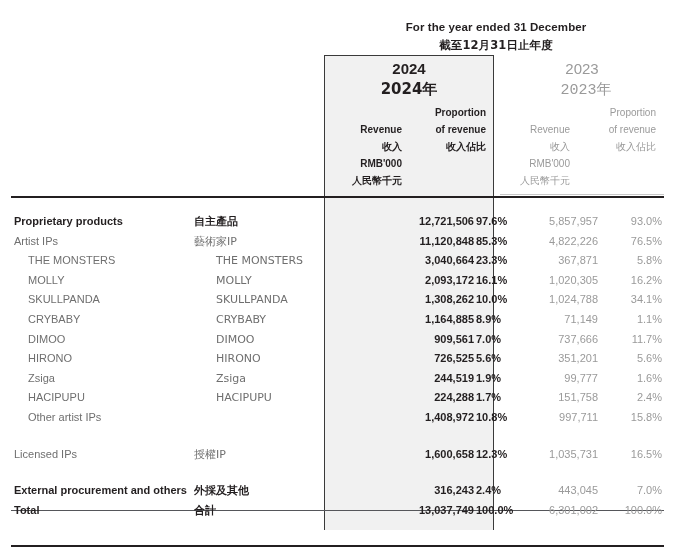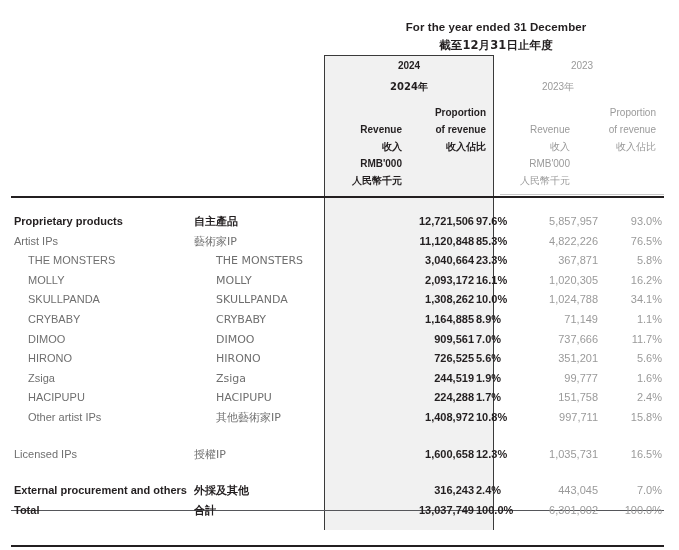--- a/index.html
+++ b/index.html
@@ -69,27 +69,27 @@
     color: #231f20;
     white-space: nowrap;
   }
   .hdr-title-en { left: 326px; top: 21px; width: 340px; }
   .hdr-title-cn { left: 326px; top: 38px; width: 340px; font-family:"DejaVu Sans", sans-serif; }
 
   .yr {
     position: absolute;
     z-index: 4;
     text-align: center;
-    font-size: 10px;
+    font-size: 15px;
     white-space: nowrap;
   }
   .yr-2024-en { left: 324px; top: 60px;  width: 170px; font-weight: bold; color:#231f20; }
   .yr-2024-cn { left: 324px; top: 80px;  width: 170px; font-weight: bold; color:#231f20; font-family:"DejaVu Sans", sans-serif; }
   .yr-2023-en { left: 500px; top: 60px;  width: 164px; color:#9a9a9a; }
-  .yr-2023-cn { left: 476px; top: 80px;  width: 164px; color:#9a9a9a; font-family:Liberation Sans, sans-serif; }
+  .yr-2023-cn { left: 504px; top: 80px;  width: 164px; color:#9a9a9a; font-family:Liberation Mono, monospace; }
 
   .colhead {
     position: absolute;
     z-index: 4;
     text-align: right;
     font-size: 10px;
     line-height: 17px;
     white-space: nowrap;
   }
   .colhead.bold  { font-weight: bold; color:#231f20; }
@@ -267,21 +267,20 @@
       <div class="row normal">
         <div class="cell c-en ind-1">HACIPUPU</div>
         <div class="cell c-cn ind-1">HACIPUPU</div>
         <div class="cell c-r24">224,288</div>
         <div class="cell c-p24">1.7%</div>
         <div class="cell c-r23">151,758</div>
         <div class="cell c-p23">2.4%</div>
       </div>
       <div class="row normal">
         <div class="cell c-en ind-1">Other artist IPs</div>
-        <div class="cell c-cn ind-1">其他藝術家IP</div>
         <div class="cell c-r24">1,408,972</div>
         <div class="cell c-p24">10.8%</div>
         <div class="cell c-r23">997,711</div>
         <div class="cell c-p23">15.8%</div>
       </div>
       <div class="row normal spacer-before">
         <div class="cell c-en ind-0">Licensed IPs</div>
         <div class="cell c-cn ind-0">授權IP</div>
         <div class="cell c-r24">1,600,658</div>
         <div class="cell c-p24">12.3%</div>

